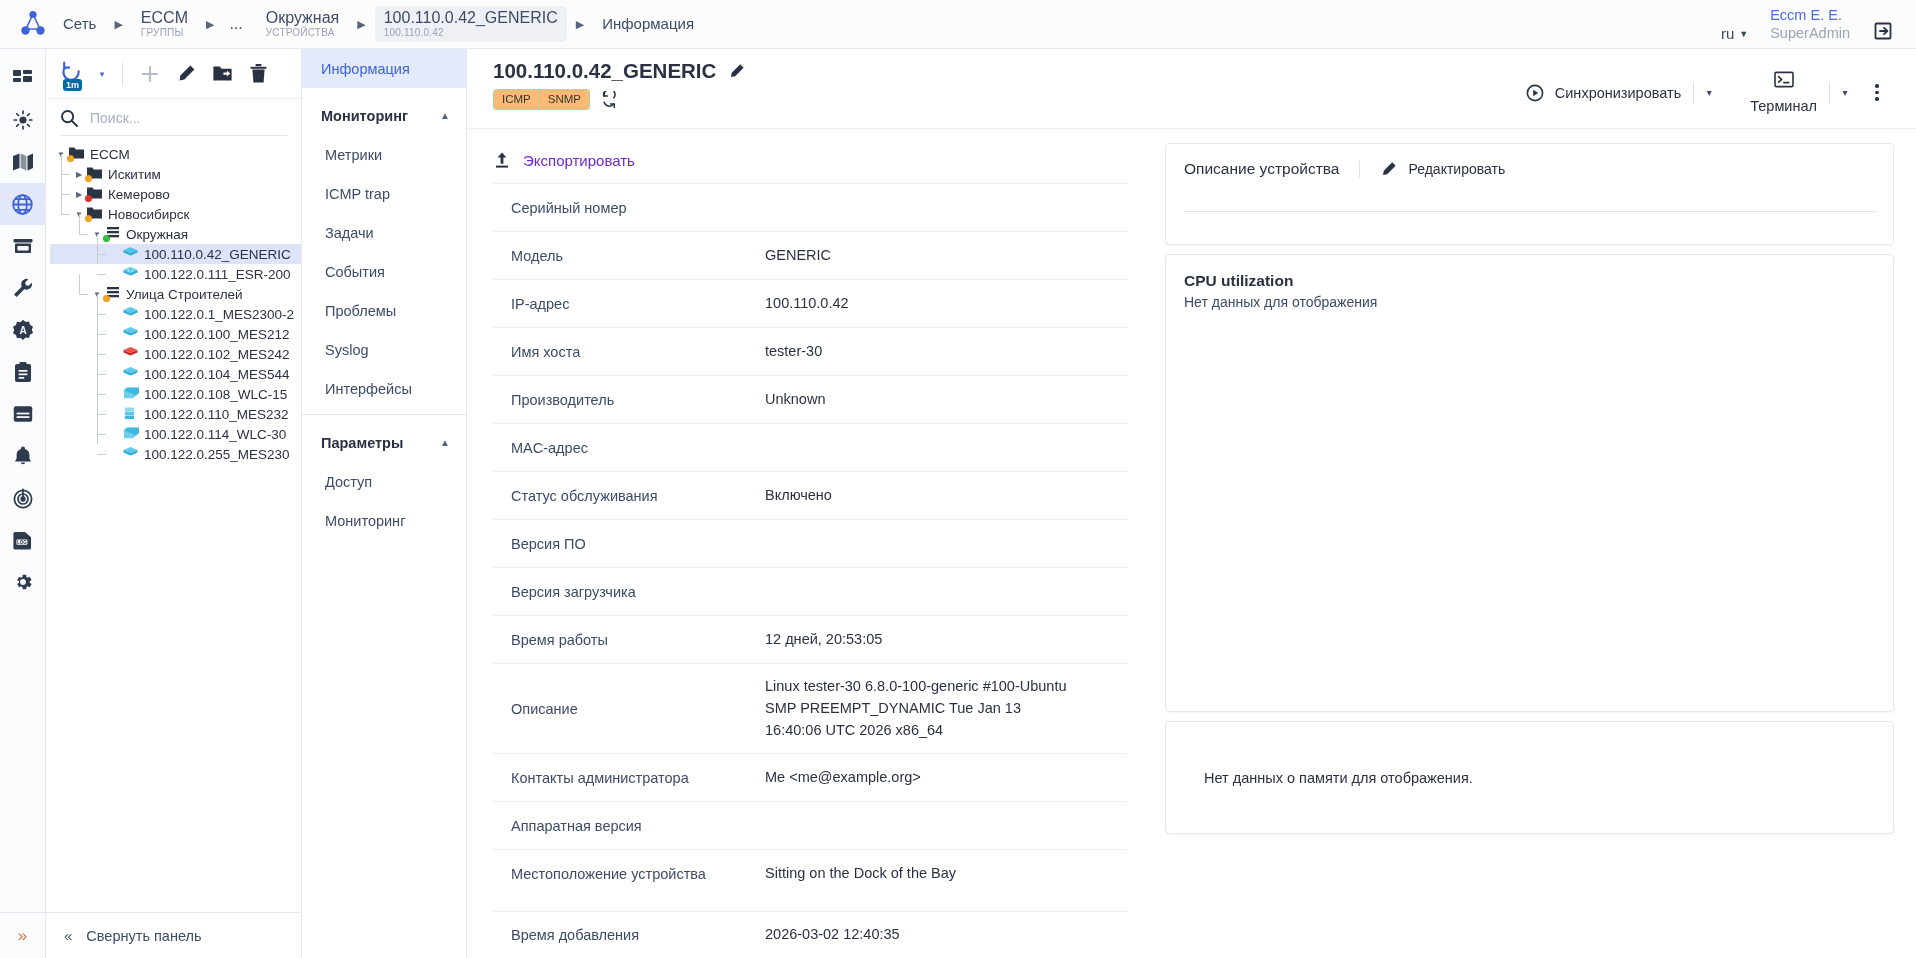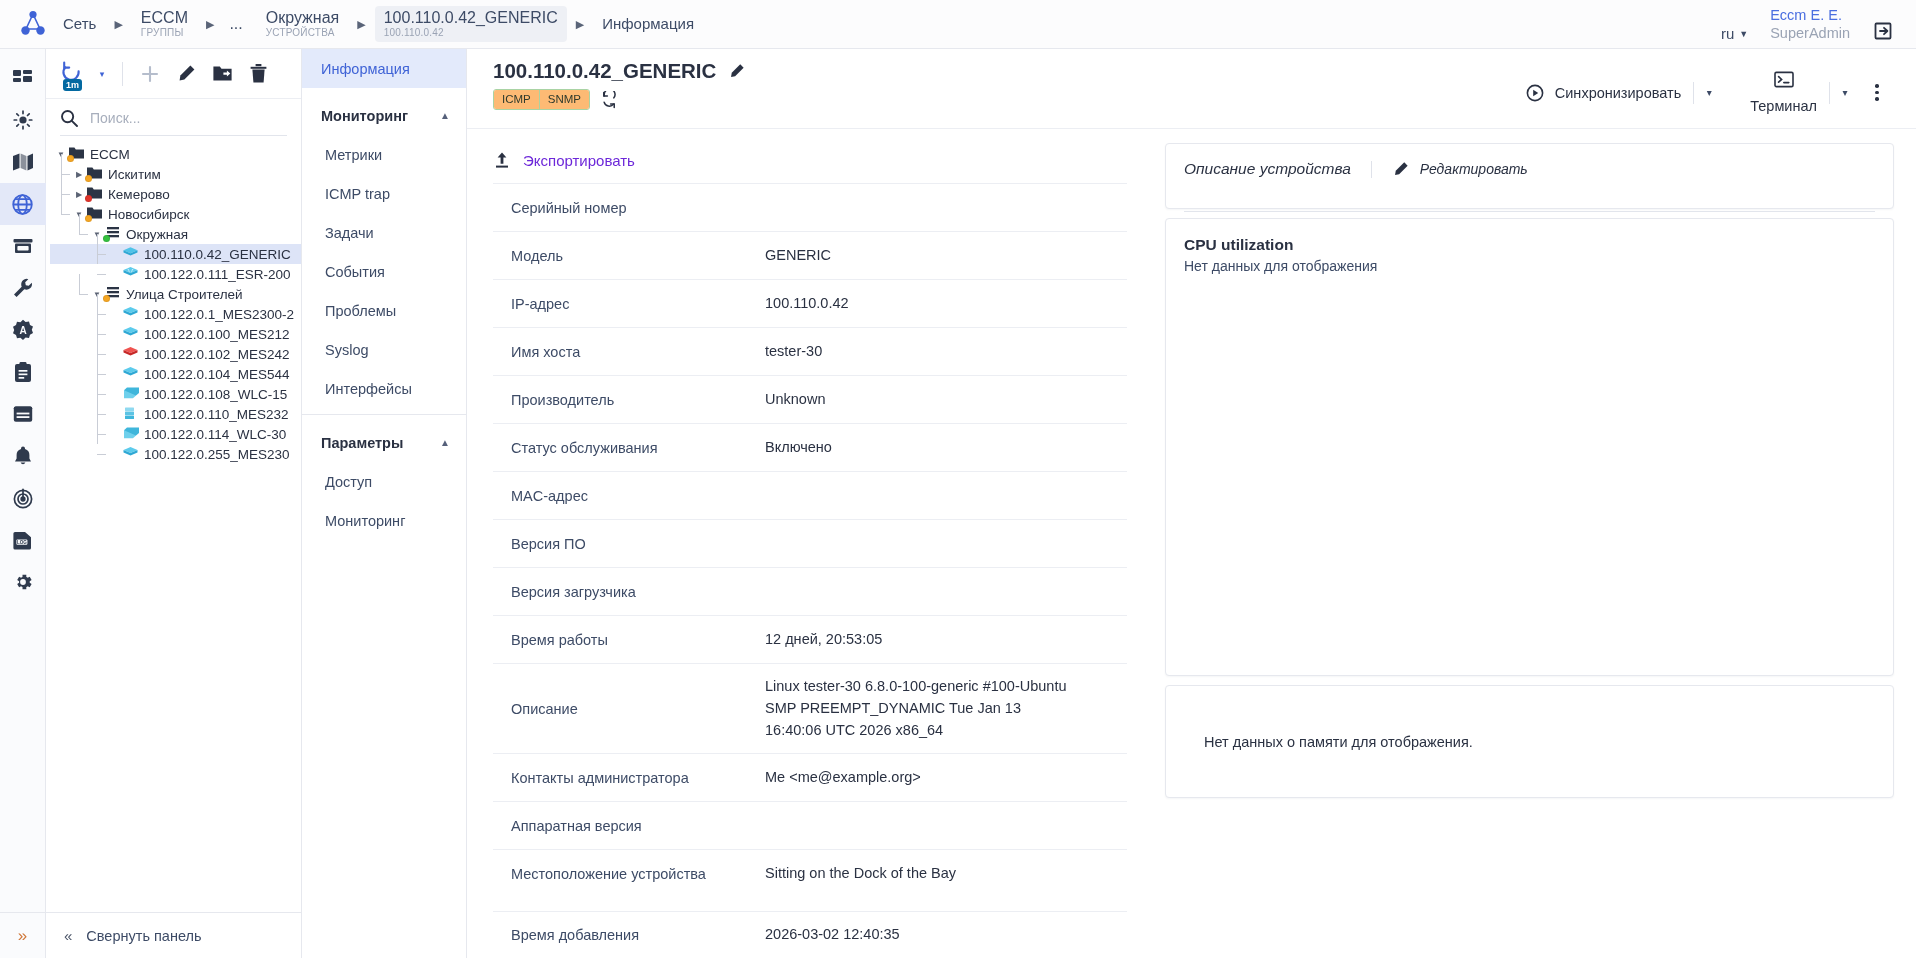--- a/index.html
+++ b/index.html
@@ -170,21 +170,21 @@
   .export-row .lbl { font-size: 15px; color: #6d28d9; }
 
   .kv-table { margin: 0 22px 0 26px; }
   .kv-row { display: flex; align-items: center; border-top: 1px solid #eceef3; min-height: 48px; }
   .kv-row:last-child { border-bottom: 6px solid #f9a8d4; margin-top: 14px; }
   .kv-k { width: 272px; flex: 0 0 272px; font-size: 14.5px; color: #3d4b66; padding: 12px 8px 12px 18px; }
   .kv-v { font-size: 14.5px; color: #2a3142; padding: 12px 8px 12px 0; line-height: 1.5; }
 
   .col-right { flex: 1 1 auto; min-width: 0; padding: 14px 22px 0 16px; display: flex; flex-direction: column; gap: 9px; }
   .card { background: #fff; border: 1px solid #e6e8ee; border-radius: 4px; box-shadow: 0 1px 2px rgba(25,35,60,.045); }
-  .card-desc { padding: 16px 18px 9px 18px; height: 66px; font-style: italic; }
+  .card-desc { padding: 16px 18px 9px 18px; height: 102px; }
   .desc-head { display: flex; align-items: center; gap: 0; }
   .desc-title { font-size: 15.5px; color: #2a3142; padding-right: 20px; }
   .desc-edit { display: flex; align-items: center; gap: 11px; padding-left: 20px; border-left: 1px solid #dfe2ea; cursor: pointer; font-size: 14px; color: #2a3142; }
   .desc-line { height: 1px; background: #e2e5ec; margin-top: 33px; }
   .card-cpu { padding: 17px 18px; height: 458px; }
   .cpu-title { font-size: 15.5px; font-weight: 700; color: #2a3142; margin-bottom: 4px; }
   .cpu-empty { font-size: 14px; color: #3d4b66; }
   .card-mem { height: 113px; display: flex; align-items: center; padding-left: 38px; }
   .mem-empty { font-size: 14.5px; color: #2a3142; }
 
@@ -778,26 +778,26 @@
             </div>
             <div class="kv-row">
               <div class="kv-k">Имя хоста</div>
               <div class="kv-v">tester-30</div>
             </div>
             <div class="kv-row">
               <div class="kv-k">Производитель</div>
               <div class="kv-v">Unknown</div>
             </div>
             <div class="kv-row">
+              <div class="kv-k">MAC-адрес</div>
+              <div class="kv-v"></div>
+            </div>
+            <div class="kv-row">
               <div class="kv-k">Статус обслуживания</div>
               <div class="kv-v">Включено</div>
-            </div>
-            <div class="kv-row">
-              <div class="kv-k">MAC-адрес</div>
-              <div class="kv-v"></div>
             </div>
             <div class="kv-row">
               <div class="kv-k">Версия ПО</div>
               <div class="kv-v"></div>
             </div>
             <div class="kv-row">
               <div class="kv-k">Версия загрузчика</div>
               <div class="kv-v"></div>
             </div>
             <div class="kv-row">

